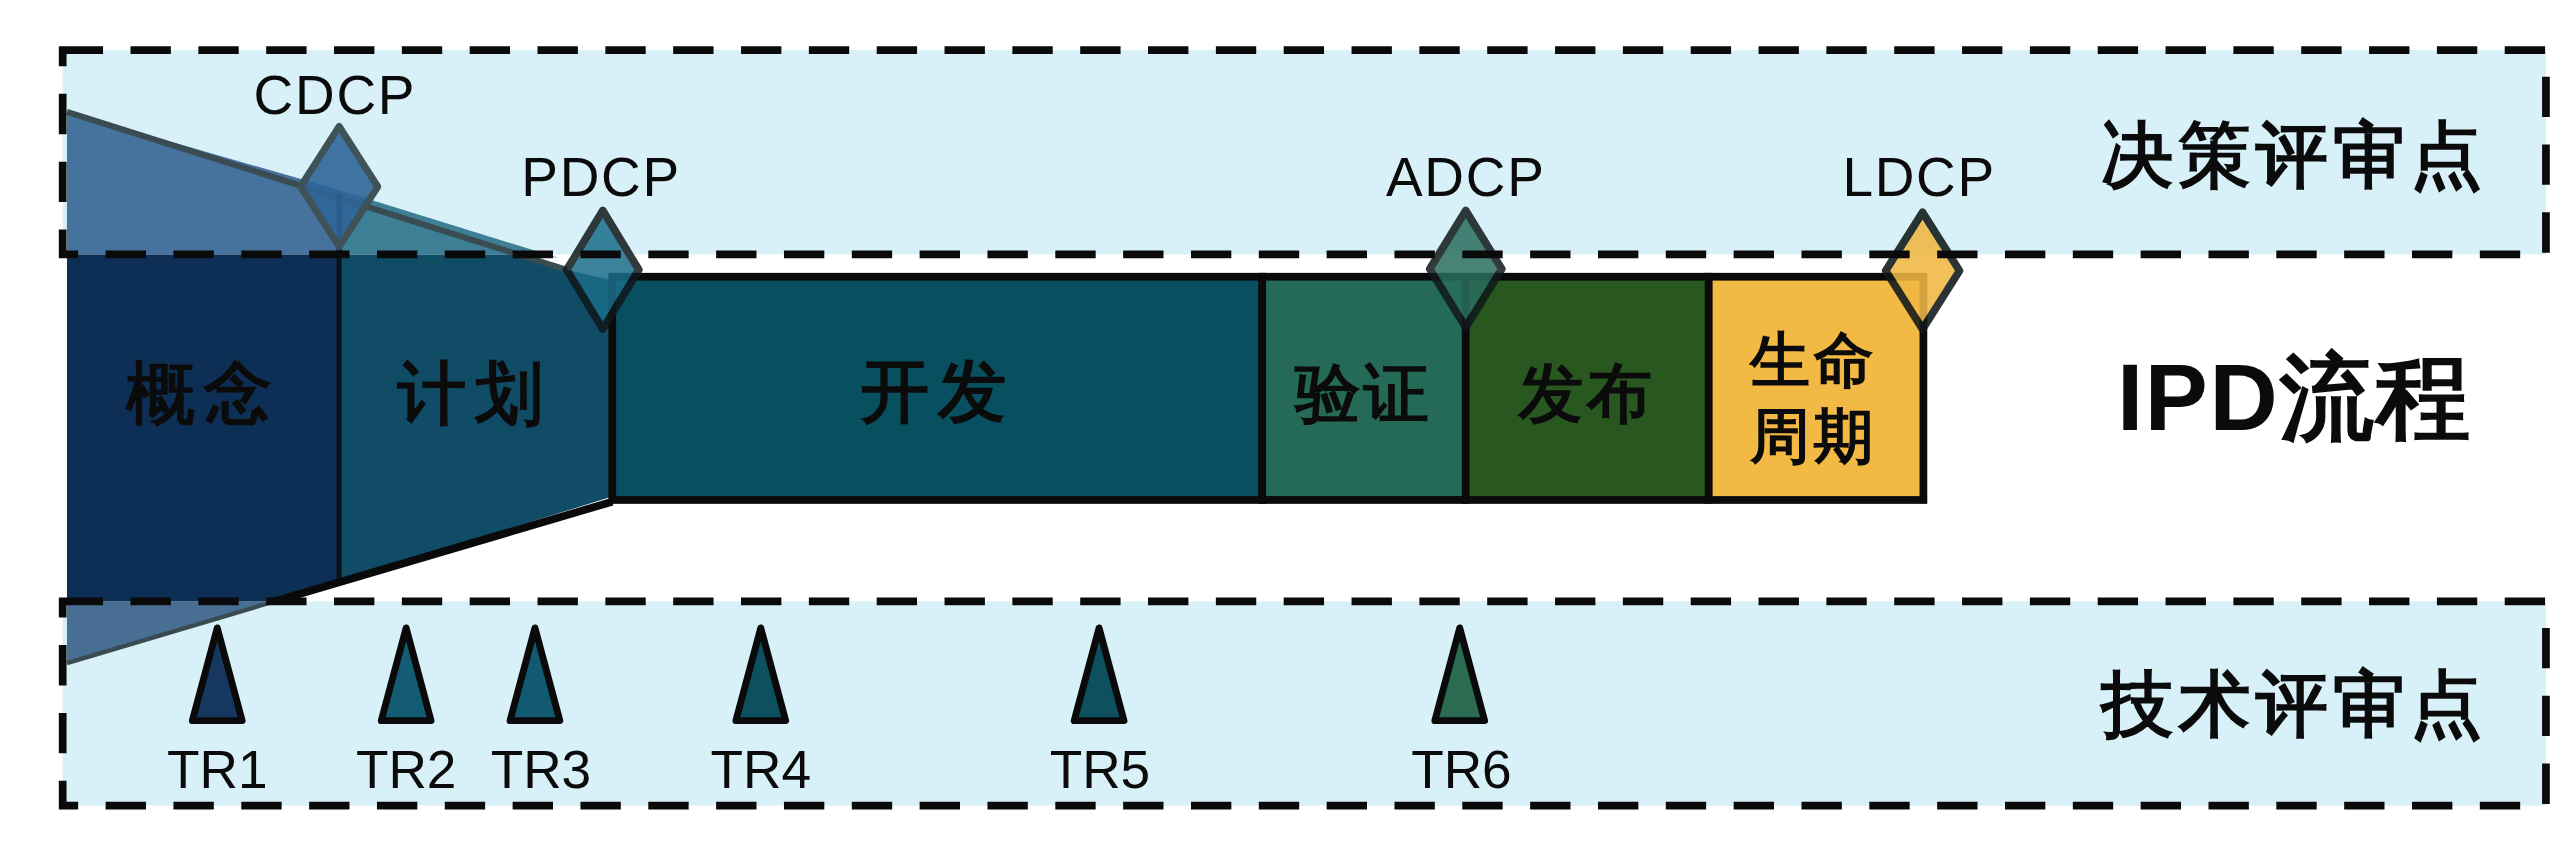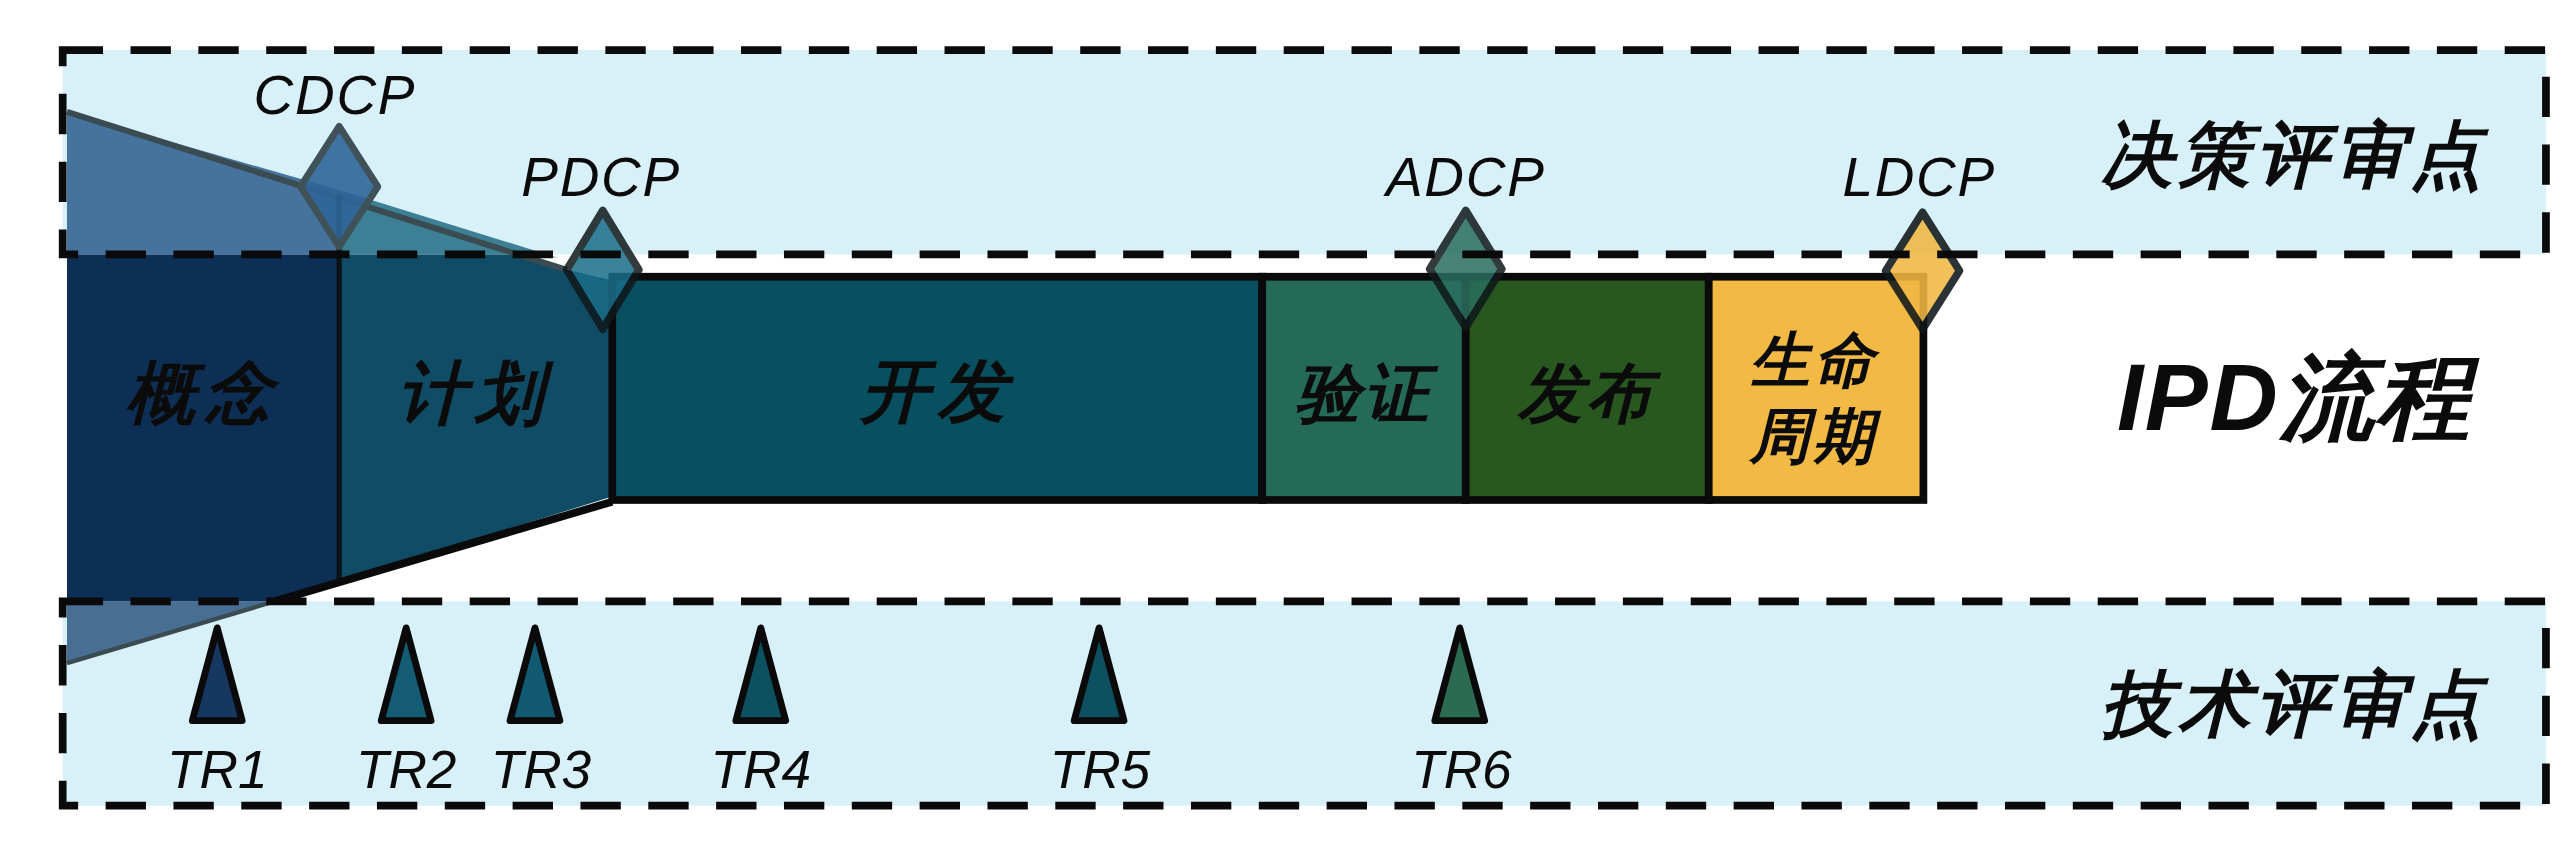--- a/index.html
+++ b/index.html
@@ -3,21 +3,21 @@
 <meta charset="utf-8">
 <style>
   html, body {
     margin: 0;
     padding: 0;
     background: #ffffff;
     width: 2576px;
     height: 860px;
     font-family: "Liberation Sans", sans-serif;
   }
-  #diagram-root { width: 2104px; height: 860px; font-style: italic; }
+  #diagram-root { width: 2104px; height: 860px; }
   svg { display: block; }
 
   text {
     font-family: "Liberation Sans", sans-serif;
     fill: #0b0b0b;
   }
   .dcp-label   { font-size: 64px; letter-spacing: 2px; }
   .band-title  { font-size: 84px; font-weight: bold; letter-spacing: 6px; }
   .ipd-title   { font-size: 110px; font-weight: bold; letter-spacing: 2px; }
   .phase-label { font-size: 80px; font-weight: bold; letter-spacing: 10px; }

